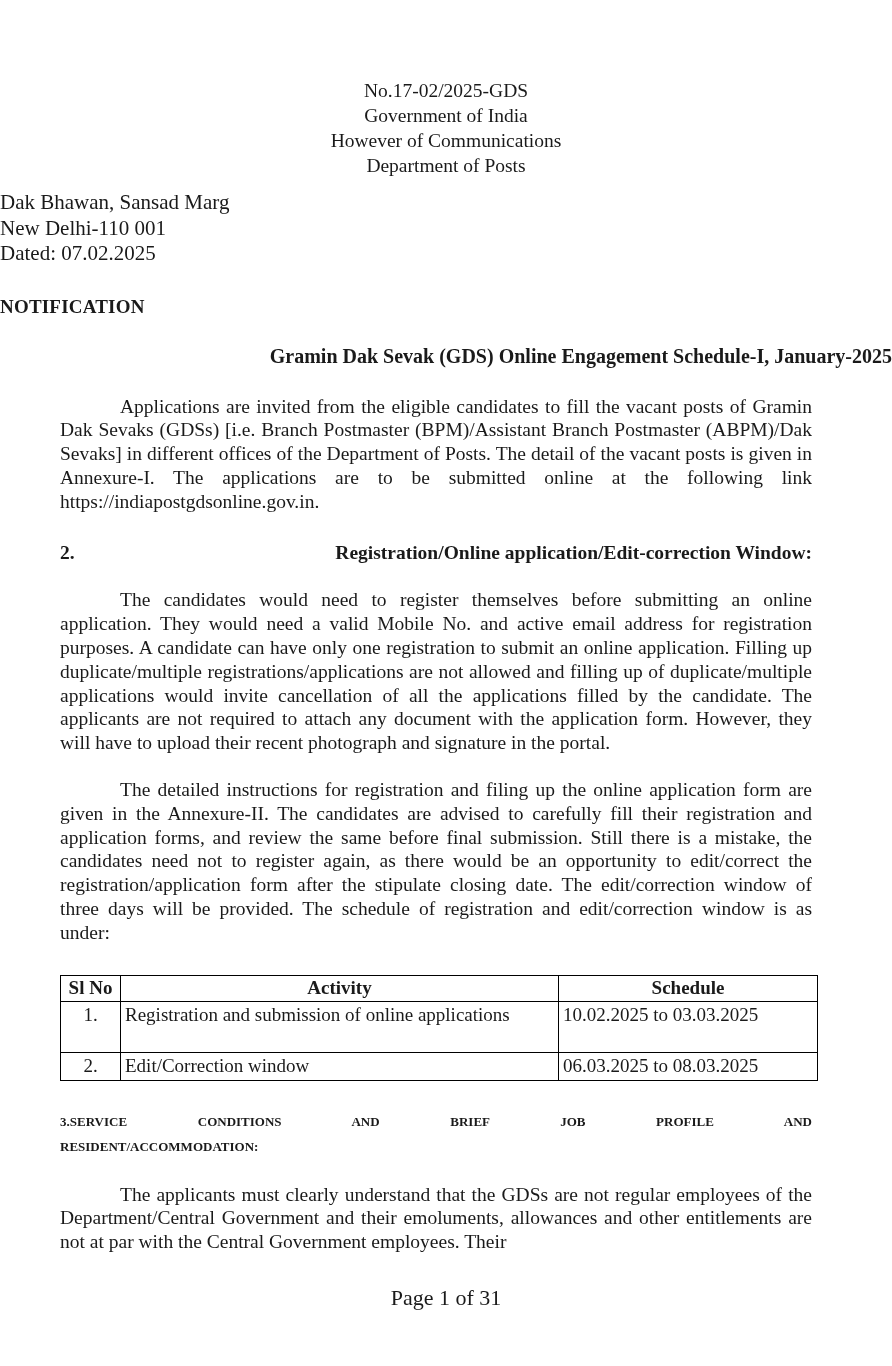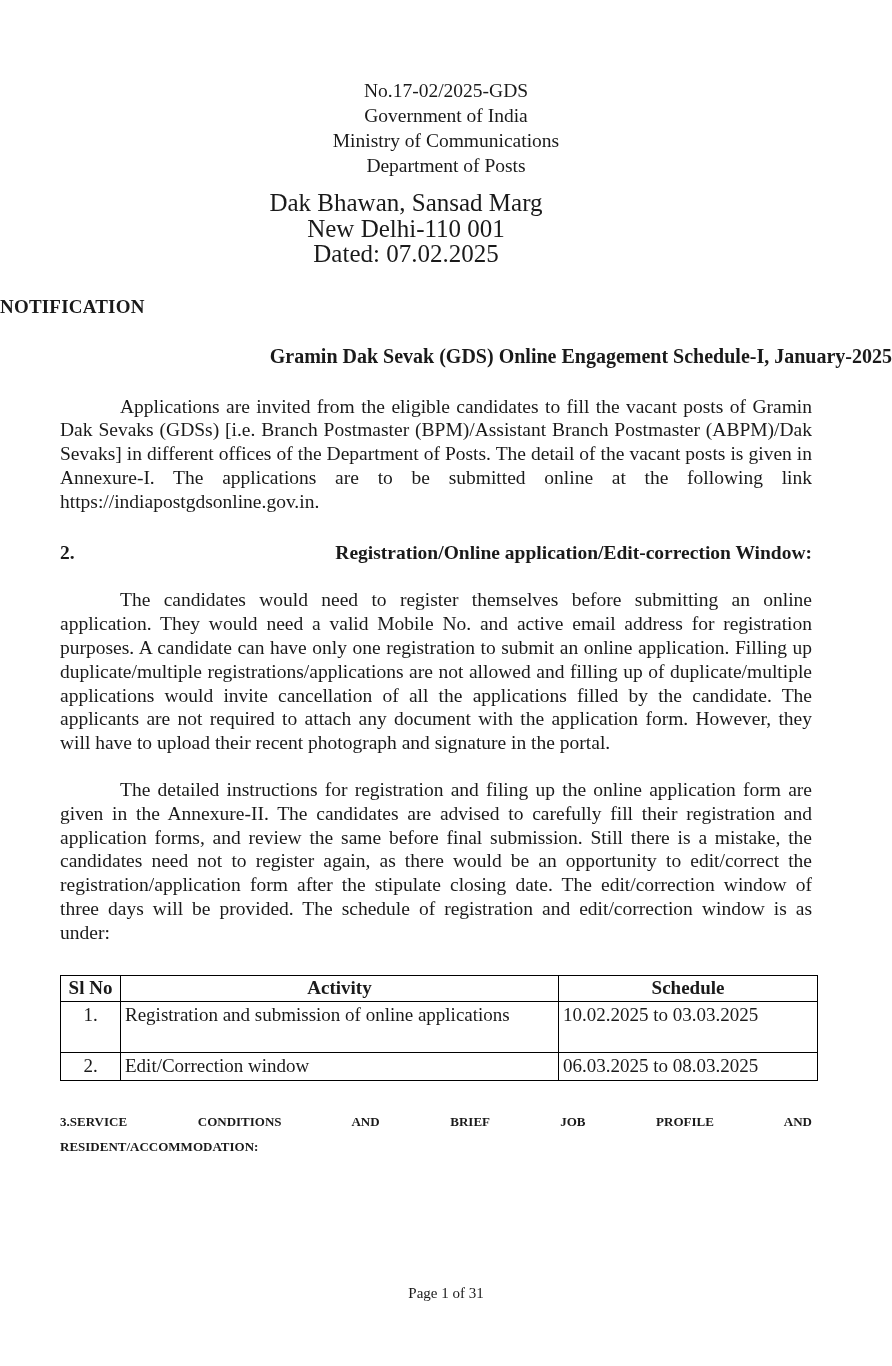--- a/index.html
+++ b/index.html
@@ -30,22 +30,22 @@
     margin-top: 78px;
     text-align: center;
     font-size: 19.5px;
     line-height: 25px;
   }
   .letterhead div { white-space: nowrap; }
 
   .address-block {
     margin-top: 12px;
     padding-right: 80px;
-    text-align: center;
-    font-size: 25px;
+    text-align: left;
+    font-size: 21px;
     line-height: 25.5px;
   }
 
   
   .notification-title {
     margin-top: 29px;
     font-size: 19px;
     font-weight: bold;
     letter-spacing: 0.2px;
   }
@@ -129,32 +129,32 @@
   td.sl { text-align: center; }
   td.tall { height: 46px; }
 
   
   .footer {
     position: absolute;
     left: 0;
     top: 1285px;
     width: 892px;
     text-align: center;
-    font-size: 15px;
+    font-size: 22px;
   }
 </style>
 </head>
 <body>
 
 <div class="page">
 
   <div class="letterhead">
     <div>No.17-02/2025-GDS</div>
     <div>Government of India</div>
-    <div>Ministry of Communications</div>
+    <div>However of Communications</div>
     <div>Department of Posts</div>
   </div>
 
   <div class="address-block">
     <div>Dak Bhawan, Sansad Marg</div>
     <div>New Delhi-110 001</div>
     <div>Dated: 07.02.2025</div>
   </div>
 
   <div class="notification-title">NOTIFICATION</div>
@@ -198,18 +198,19 @@
           <td>06.03.2025 to 08.03.2025</td>
         </tr>
       </tbody>
     </table>
 
     <div class="sec-heading-justified">
       <span class="l1"><span class="lead">3.</span><span>SERVICE CONDITIONS AND BRIEF JOB PROFILE AND</span></span>
       <span class="l2">RESIDENT/ACCOMMODATION:</span>
     </div>
 
+    <p class="body-par gap">The applicants must clearly understand that the GDSs are not regular employees of the Department/Central Government and their emoluments, allowances and other entitlements are not at par with the Central Government employees. Their</p>
 
   </div>
 
   <div class="footer">Page 1 of 31</div>
 
 </div>
 
 </body></html>

